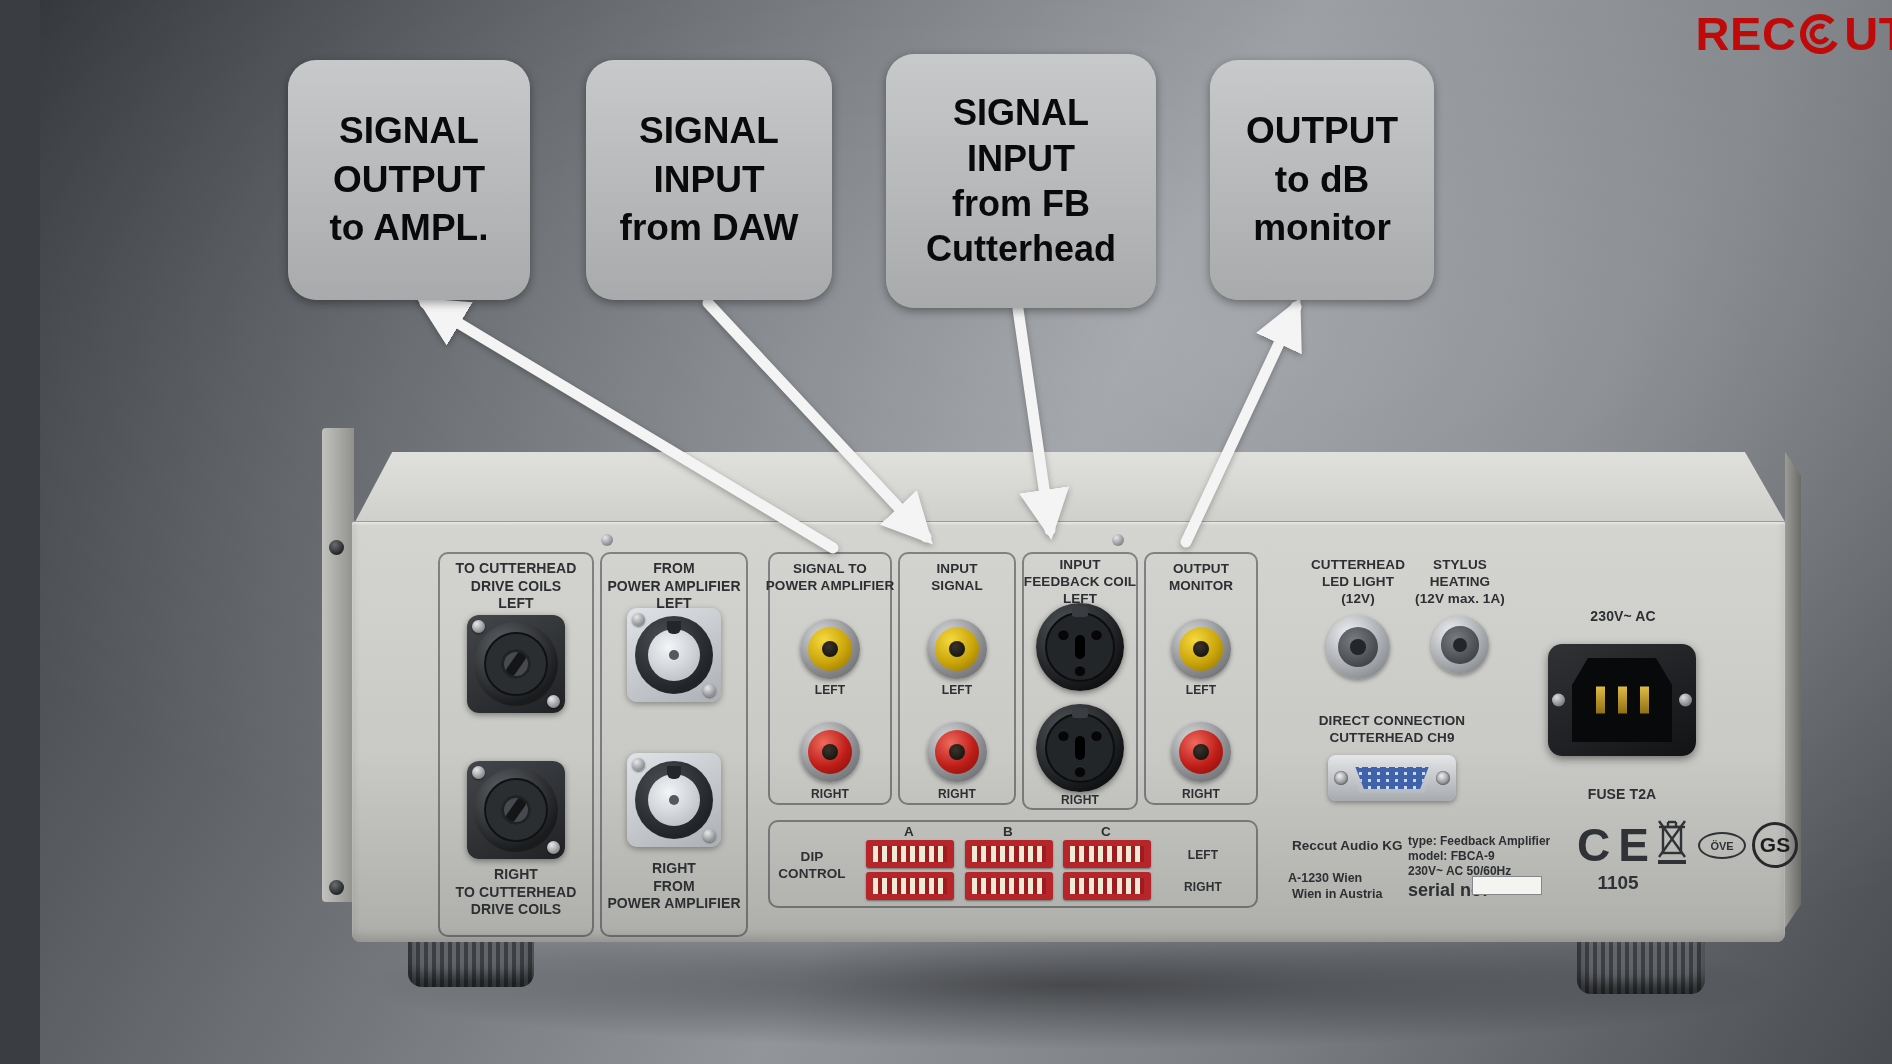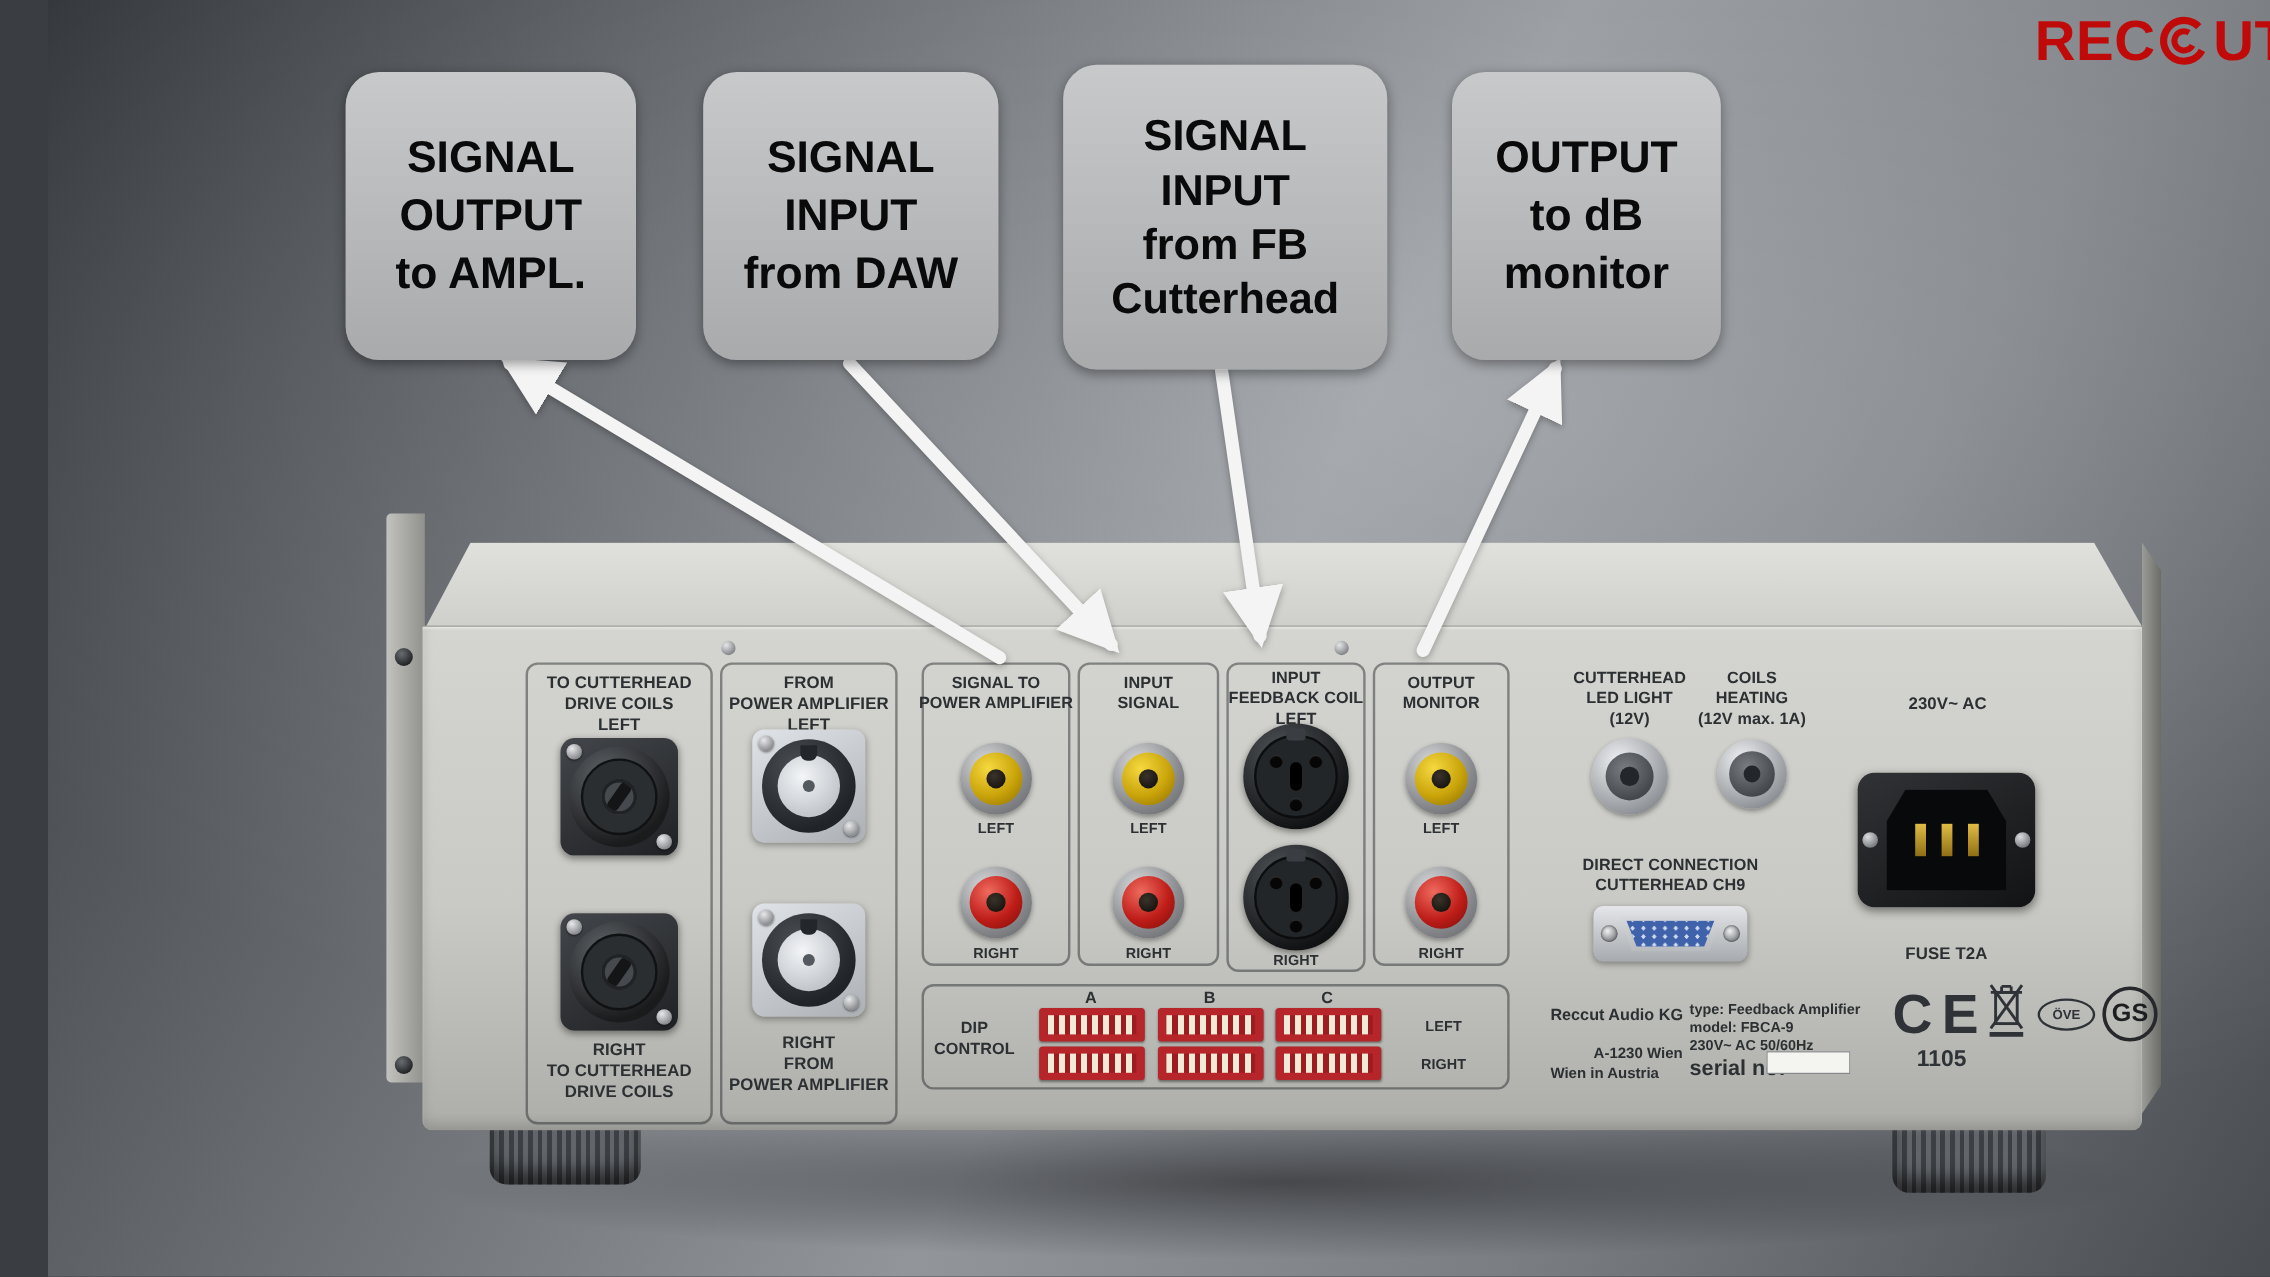--- a/index.html
+++ b/index.html
@@ -212,26 +212,26 @@
   <div class="plabel sm" style="left:790px;top:787px">RIGHT</div>
   <div class="plabel sm" style="left:917px;top:683px">LEFT</div>
   <div class="plabel sm" style="left:917px;top:787px">RIGHT</div>
   <div class="plabel sm" style="left:1040px;top:793px">RIGHT</div>
   <div class="plabel sm" style="left:1161px;top:683px">LEFT</div>
   <div class="plabel sm" style="left:1161px;top:787px">RIGHT</div>
 
   <div class="plabel" style="left:1318px;top:556px">CUTTERHEAD
 LED LIGHT
 (12V)</div>
-  <div class="plabel" style="left:1420px;top:556px">COILS
+  <div class="plabel" style="left:1420px;top:556px">STYLUS
 HEATING
 (12V max. 1A)</div>
   <div class="plabel" style="left:1352px;top:712px">DIRECT CONNECTION
 CUTTERHEAD CH9</div>
-  <div class="plabel lg" style="left:1583px;top:578px">230V~ AC</div>
+  <div class="plabel lg" style="left:1583px;top:608px">230V~ AC</div>
   <div class="plabel lg" style="left:1582px;top:786px">FUSE T2A</div>
 
   <div class="plabel" style="left:772px;top:848px">DIP
 CONTROL</div>
   <div class="plabel" style="left:869px;top:823px">A</div>
   <div class="plabel" style="left:968px;top:823px">B</div>
   <div class="plabel" style="left:1066px;top:823px">C</div>
   <div class="plabel sm" style="left:1163px;top:848px">LEFT</div>
   <div class="plabel sm" style="left:1163px;top:880px">RIGHT</div>
   <div class="dip-block" style="left:826px;top:840px"></div>
@@ -324,21 +324,21 @@
     <div class="iec-screw l"></div>
       <div class="iec-screw r"></div>
     <div class="iec-face">
       <div class="iec-pin p1"></div>
         <div class="iec-pin p2"></div>
         <div class="iec-pin p3"></div>
     </div>
   </div>
 
   <div class="np" style="left:1252px;top:838px;font-size:13.5px">Reccut Audio KG</div>
-  <div class="np" style="left:1288px;top:871px">A-1230 Wien</div>
+  <div class="np" style="left:1248px;top:871px">A-1230 Wien</div>
   <div class="np" style="left:1252px;top:887px">Wien in Austria</div>
   <div class="np" style="left:1368px;top:834px;font-size:12px">type: Feedback Amplifier</div>
   <div class="np" style="left:1368px;top:849px;font-size:12px">model: FBCA-9</div>
   <div class="np" style="left:1368px;top:864px;font-size:12px">230V~ AC 50/60Hz</div>
   <div class="np" style="left:1368px;top:880px;font-size:18px">serial no:</div>
   <div class="serial-box" style="left:1432px;top:876px;width:70px;height:19px"></div>
 
   <div class="ce" style="left:1537px;top:818px">CE</div>
   <div class="ce-code" style="left:1530px;top:872px">1105</div>
   <svg class="weee" style="left:1614px;top:816px" width="36" height="50" viewBox="0 0 36 50">

